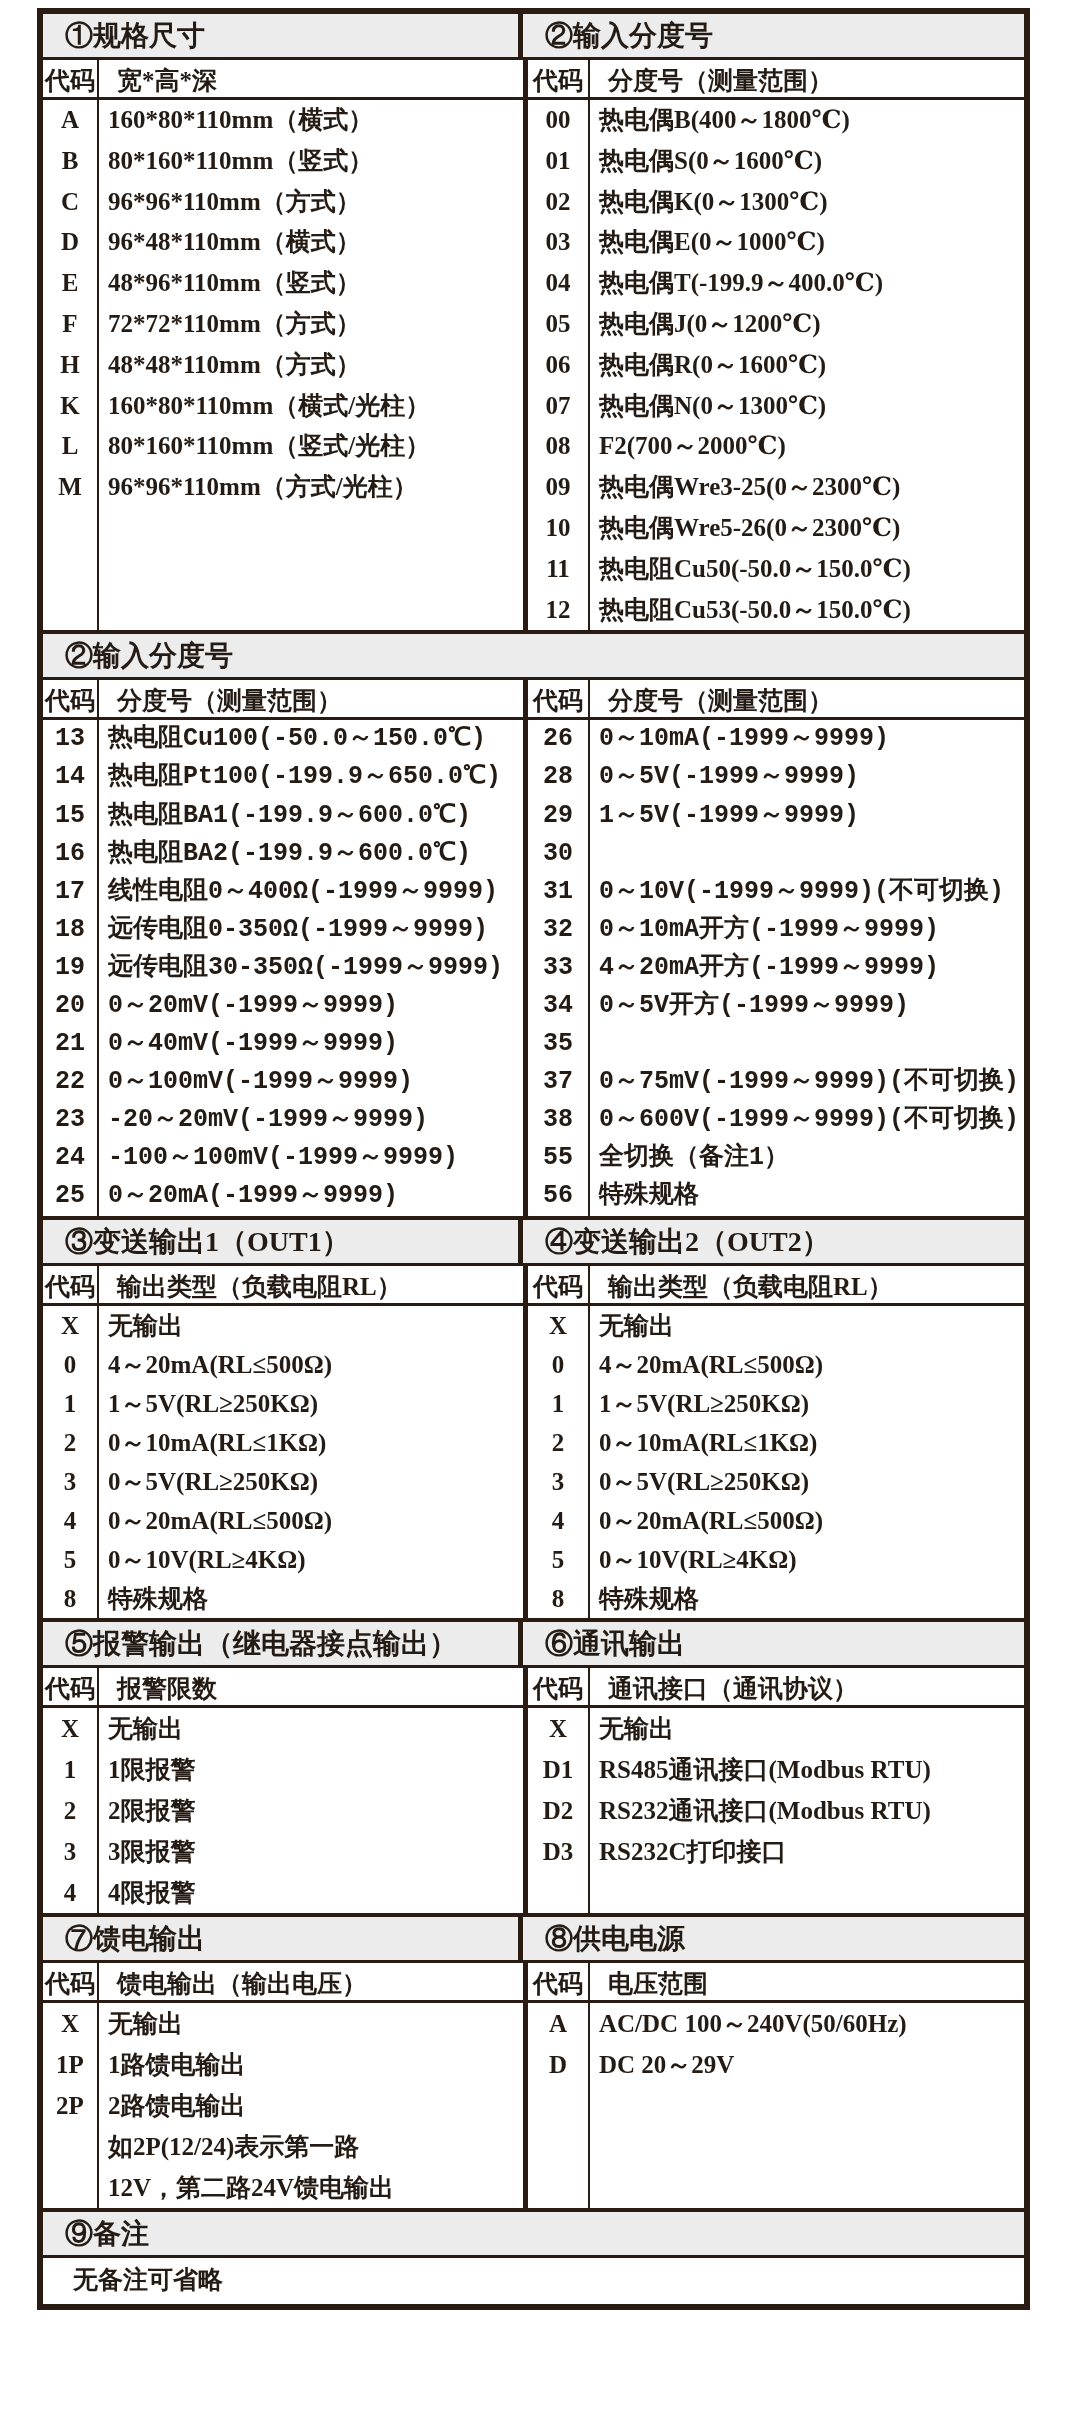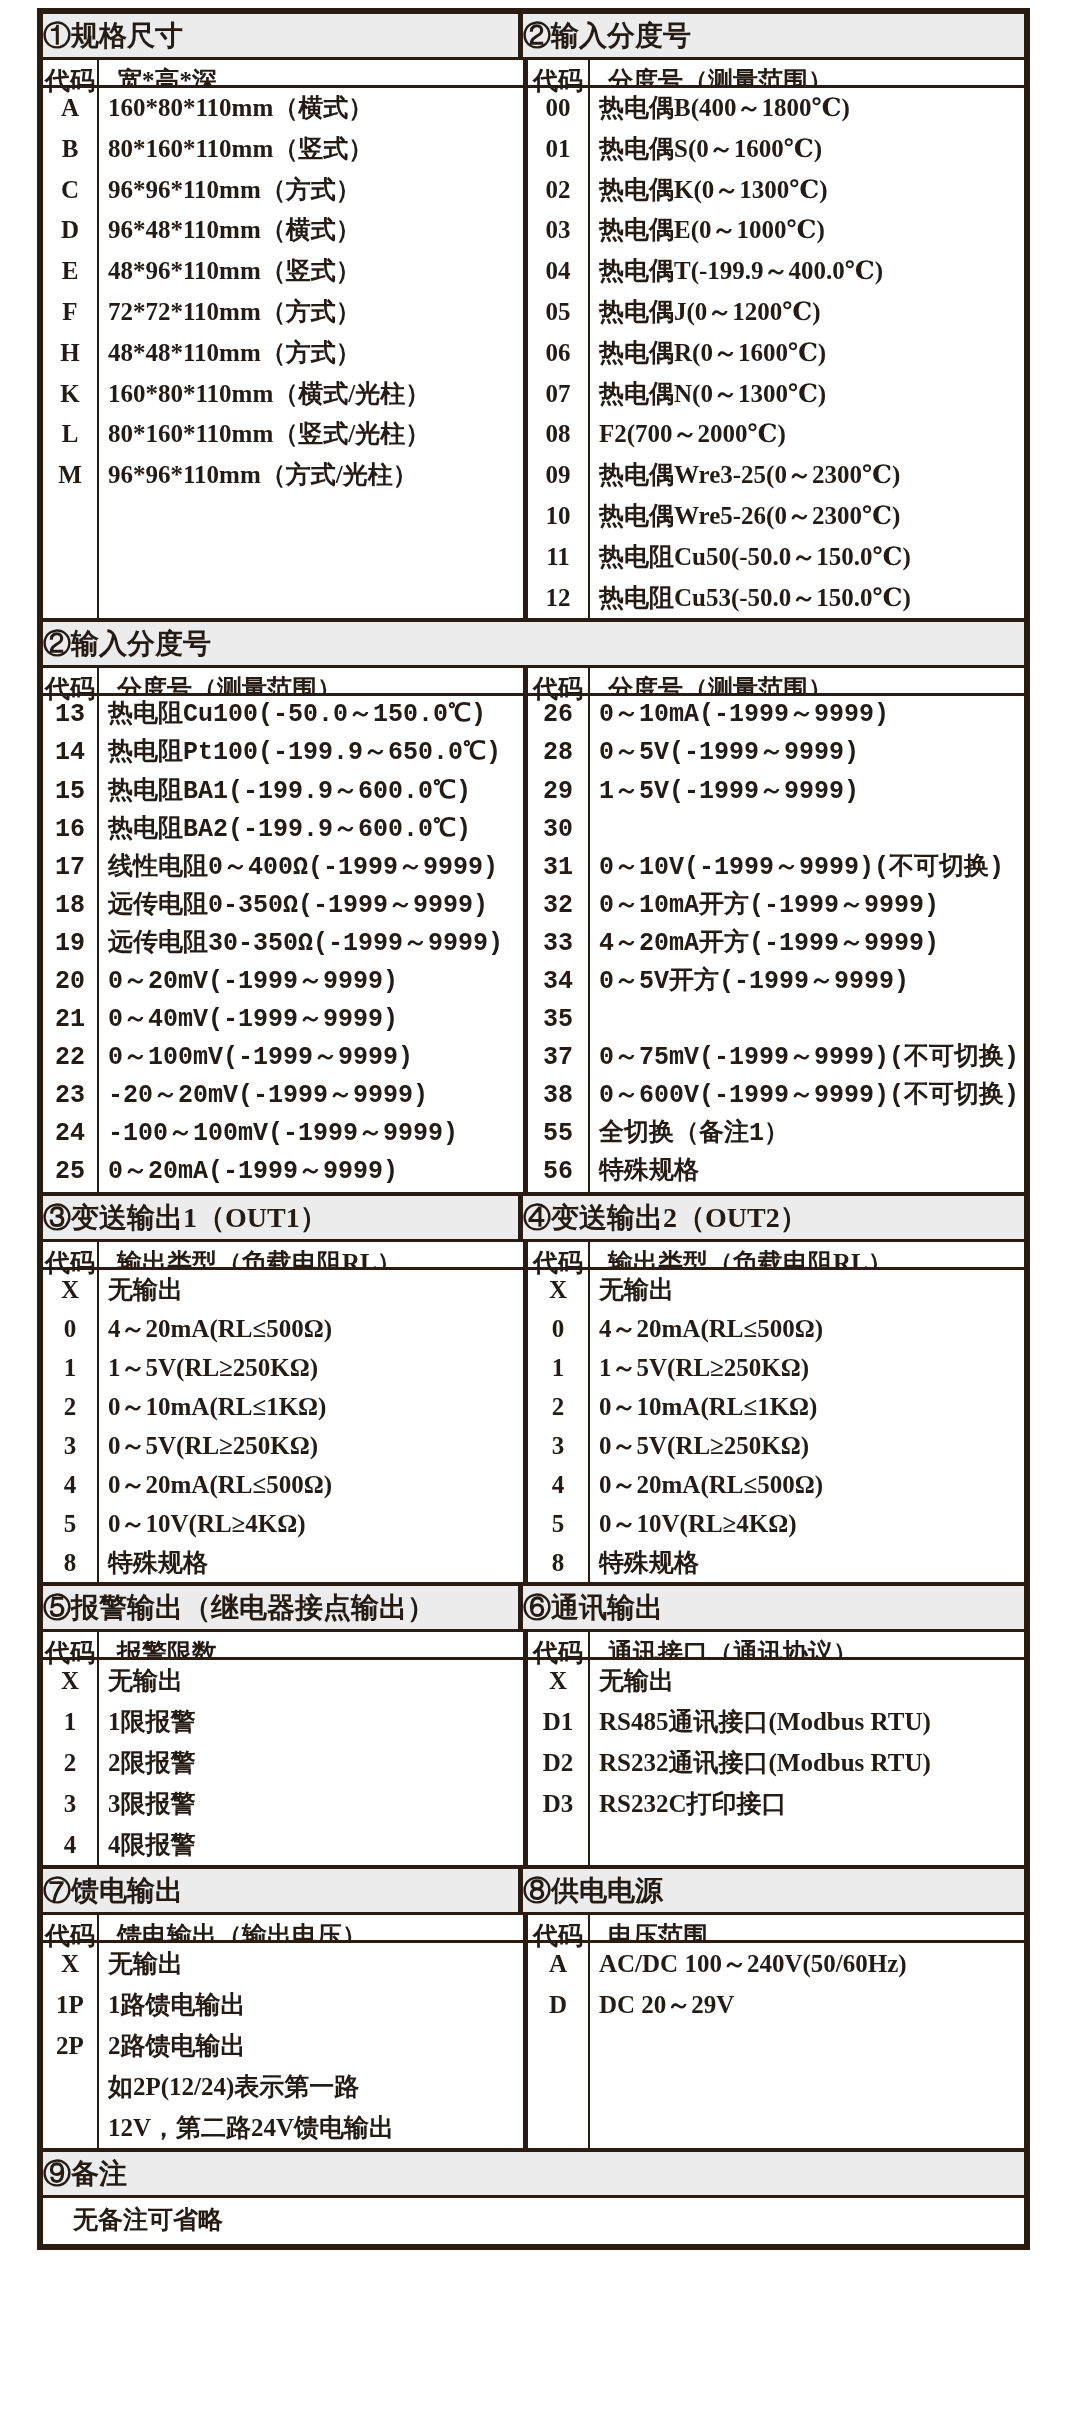--- a/index.html
+++ b/index.html
@@ -14,31 +14,31 @@
     font-family:"Liberation Serif","DejaVu Serif",serif;color:var(--text);
   }
   .spec-table{
     position:absolute;left:37px;top:8px;width:993px;
     border:6px solid var(--dark);background:#fff;
   }
   .group{border-top:4px solid var(--dark);}
   .group.first{border-top:0;}
   
   .banner{display:flex;background:var(--band);border-bottom:3px solid var(--dark);height:46px;}
-  .bcell{height:100%;line-height:44px;font-weight:bold;font-size:28px;
+  .bcell{height:100%;line-height:44px;font-weight:bold;font-size:28px;padding-left:22px;
          white-space:nowrap;overflow:hidden;}
   .bcell.left{width:480px;border-right:5px solid var(--dark);}
   .bcell.right{flex:1;}
   .bcell.full{flex:1;}
   
   .tbody{display:flex;align-items:stretch;}
   .half{width:480px;display:flex;flex-direction:column;}
   .half.right{flex:1;border-left:5px solid var(--dark);}
   
-  .colhead{display:flex;height:28px;border-bottom:3px solid var(--dark);font-size:25px;font-weight:600;}
+  .colhead{display:flex;height:40px;border-bottom:3px solid var(--dark);font-size:25px;font-weight:600;}
   .colhead .code{width:54px;flex:none;text-align:center;line-height:42px;white-space:nowrap;}
   .colhead .desc{flex:1;padding-left:20px;line-height:42px;white-space:nowrap;overflow:hidden;}
   
   .colhead,.rows{
     background-image:linear-gradient(var(--dark),var(--dark));
     background-repeat:no-repeat;
     background-position:54px 0;
     background-size:2px 100%;
   }
   .half.right .colhead,.half.right .rows{background-position:60px 0;}

